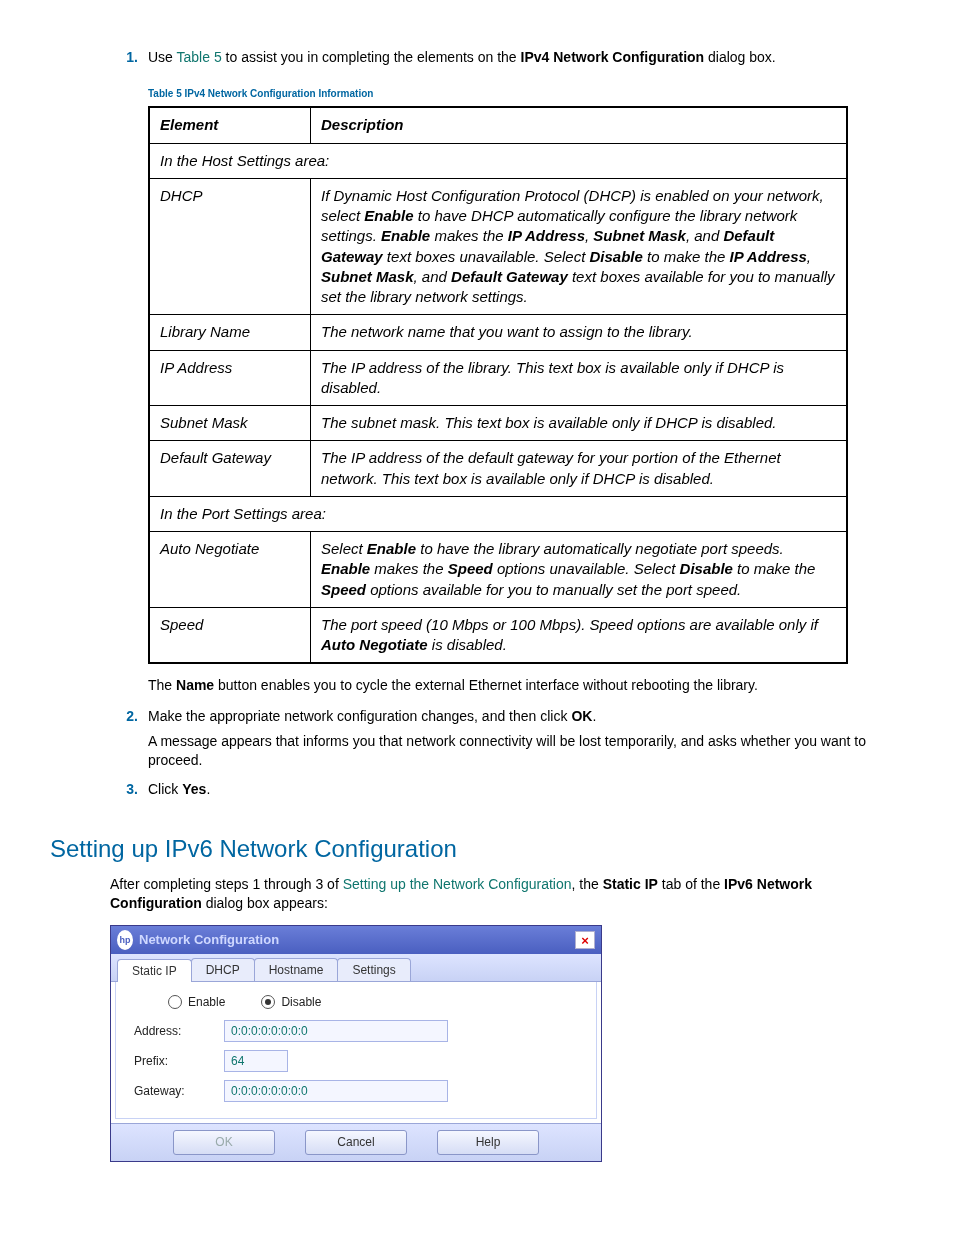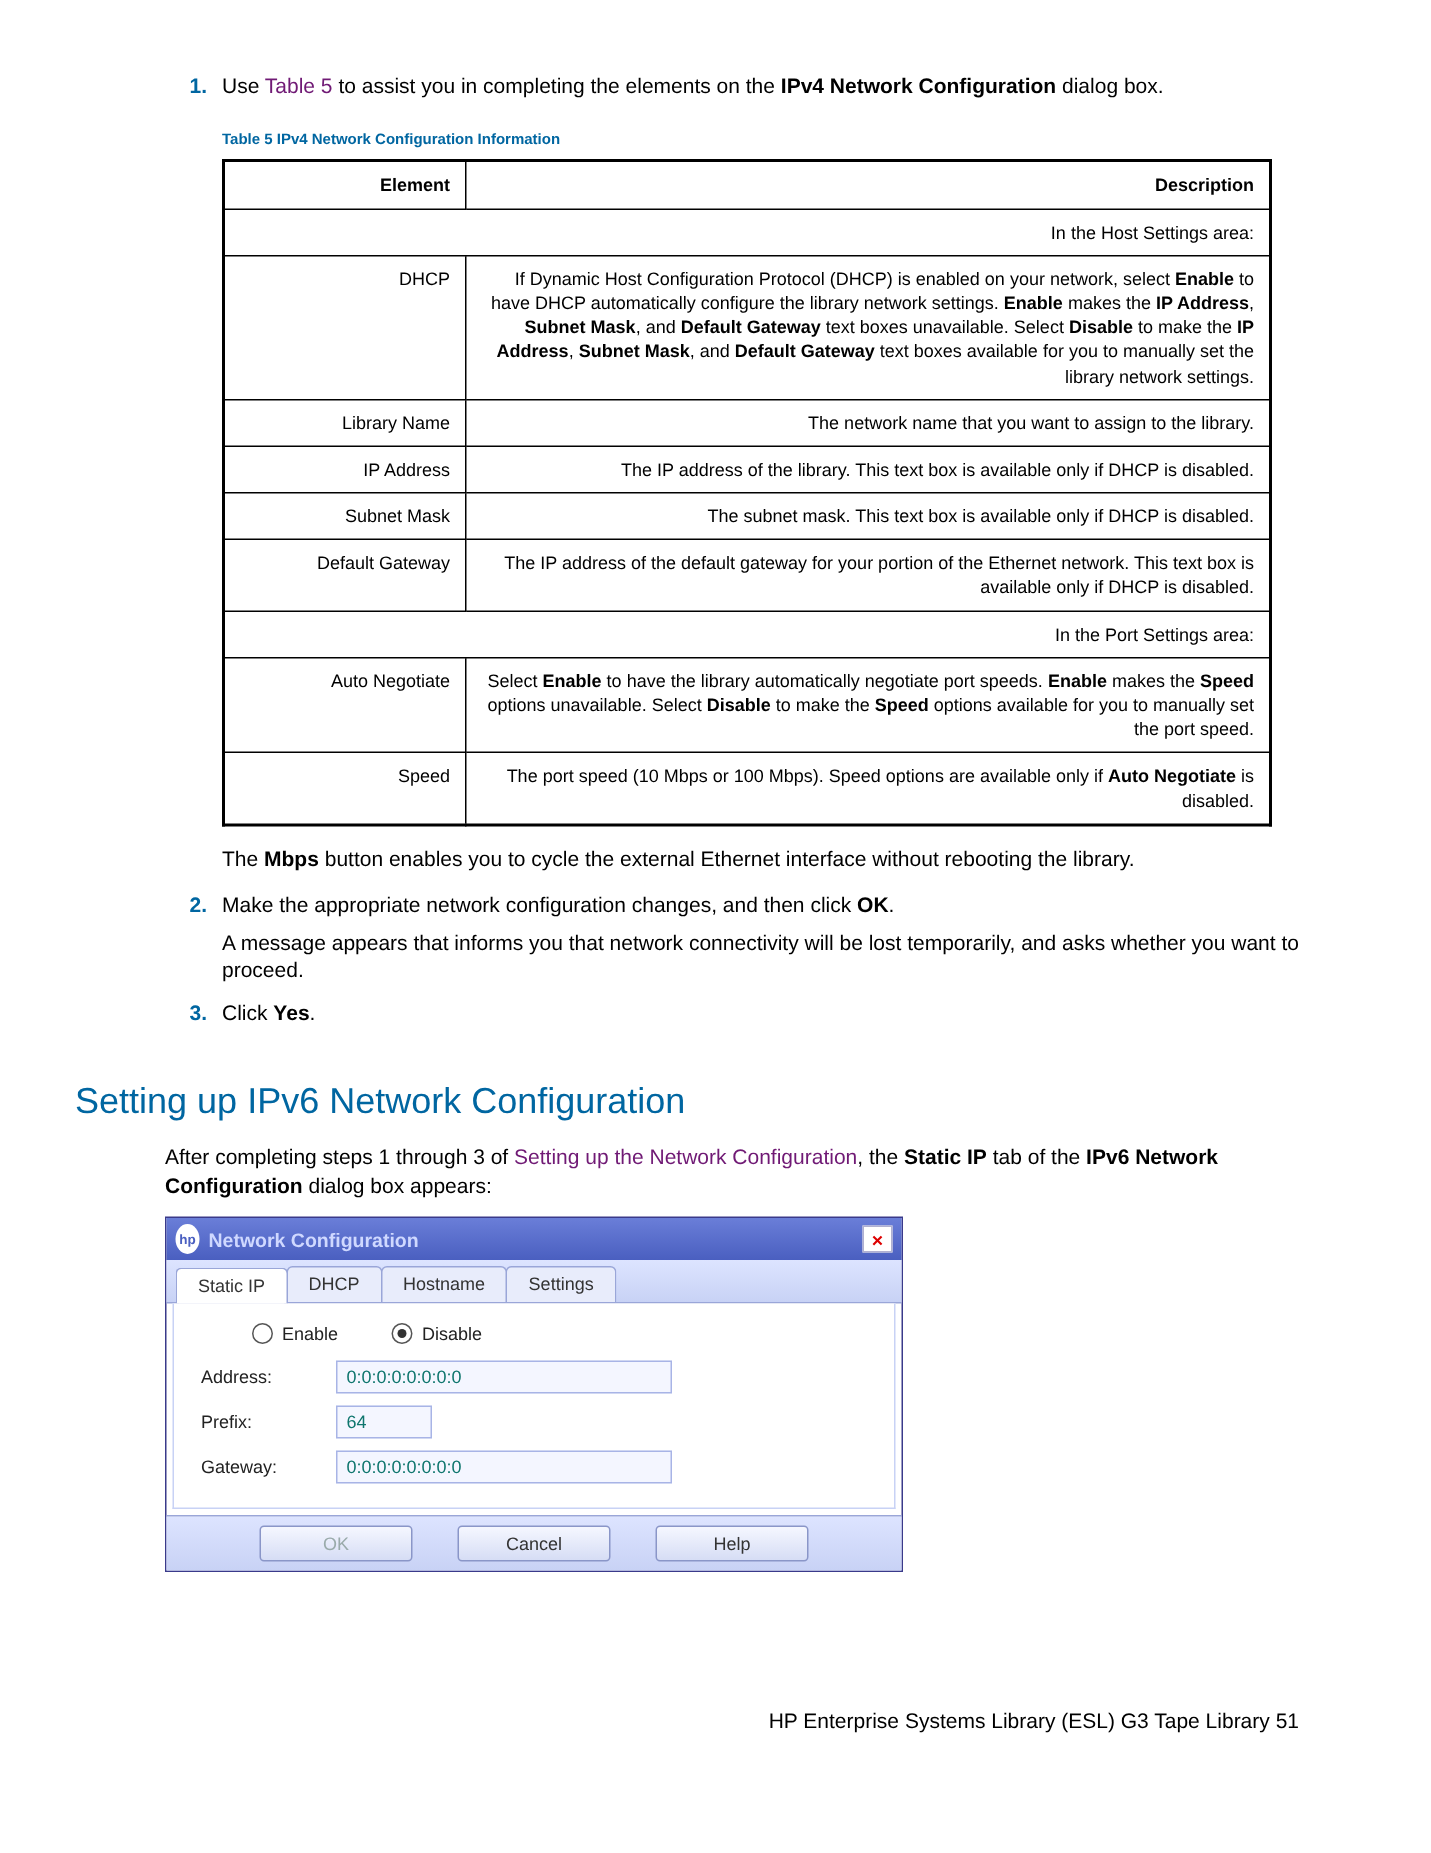--- a/index.html
+++ b/index.html
@@ -9,35 +9,36 @@
     margin: 0;
     padding: 48px 60px 40px 110px;
     width: 954px;
     box-sizing: border-box;
     line-height: 1.35;
   }
   .step-row { display: flex; margin-bottom: 4px; }
   .step-num { color: #0066a1; font-weight: bold; width: 28px; flex-shrink: 0; text-align: right; padding-right: 10px; }
   .step-body { flex: 1; }
   .step-body p { margin: 0 0 6px 0; }
-  .link { color: #701a75; }
+  .link { color: #0f766e; }
   .bold { font-weight: bold; }
   .table-caption { color: #0066a1; font-weight: bold; margin: 14px 0 6px 38px; font-size: 10px; }
   table.info {
     border-collapse: collapse;
     border: 2.5px solid #000;
     margin-left: 38px;
     width: 700px;
   }
   table.info th, table.info td {
     border: 1px solid #000;
     padding: 7px 10px;
     vertical-align: top;
-    text-align: right;
-    font-size: 12px;
+    text-align: left;
+    font-size: 15px;
+    font-style: italic;
   }
   table.info th { font-weight: bold; }
   table.info th:first-child, table.info td:first-child { width: 140px; }
   .after-table { margin: 12px 0 12px 38px; }
   h2.section {
     font-family: "Trebuchet MS", Arial, sans-serif;
     font-weight: normal;
     color: #0066a1;
     font-size: 24px;
     margin: 28px 0 10px -60px;
@@ -181,21 +182,21 @@
   <tr>
     <td>Speed</td>
     <td>
       <span>The port speed (10 Mbps or 100 Mbps). Speed options are available only if </span><span class="bold">Auto Negotiate</span><span> is disabled.</span>
     </td>
   </tr>
 </tbody>
   </table>
 
 <p class="after-table">
-  <span>The </span><span class="bold">Mbps</span><span> button enables you to cycle the external Ethernet interface without rebooting the library.</span>
+  <span>The </span><span class="bold">Name</span><span> button enables you to cycle the external Ethernet interface without rebooting the library.</span>
 </p>
 
 <div class="step-row">
   <div class="step-num">2.</div>
   <div class="step-body">
     <p>
       <span>Make the appropriate network configuration changes, and then click </span><span class="bold">OK</span><span>.</span>
     </p>
     <p>A message appears that informs you that network connectivity will be lost temporarily, and asks whether you want to proceed.</p>
   </div>

